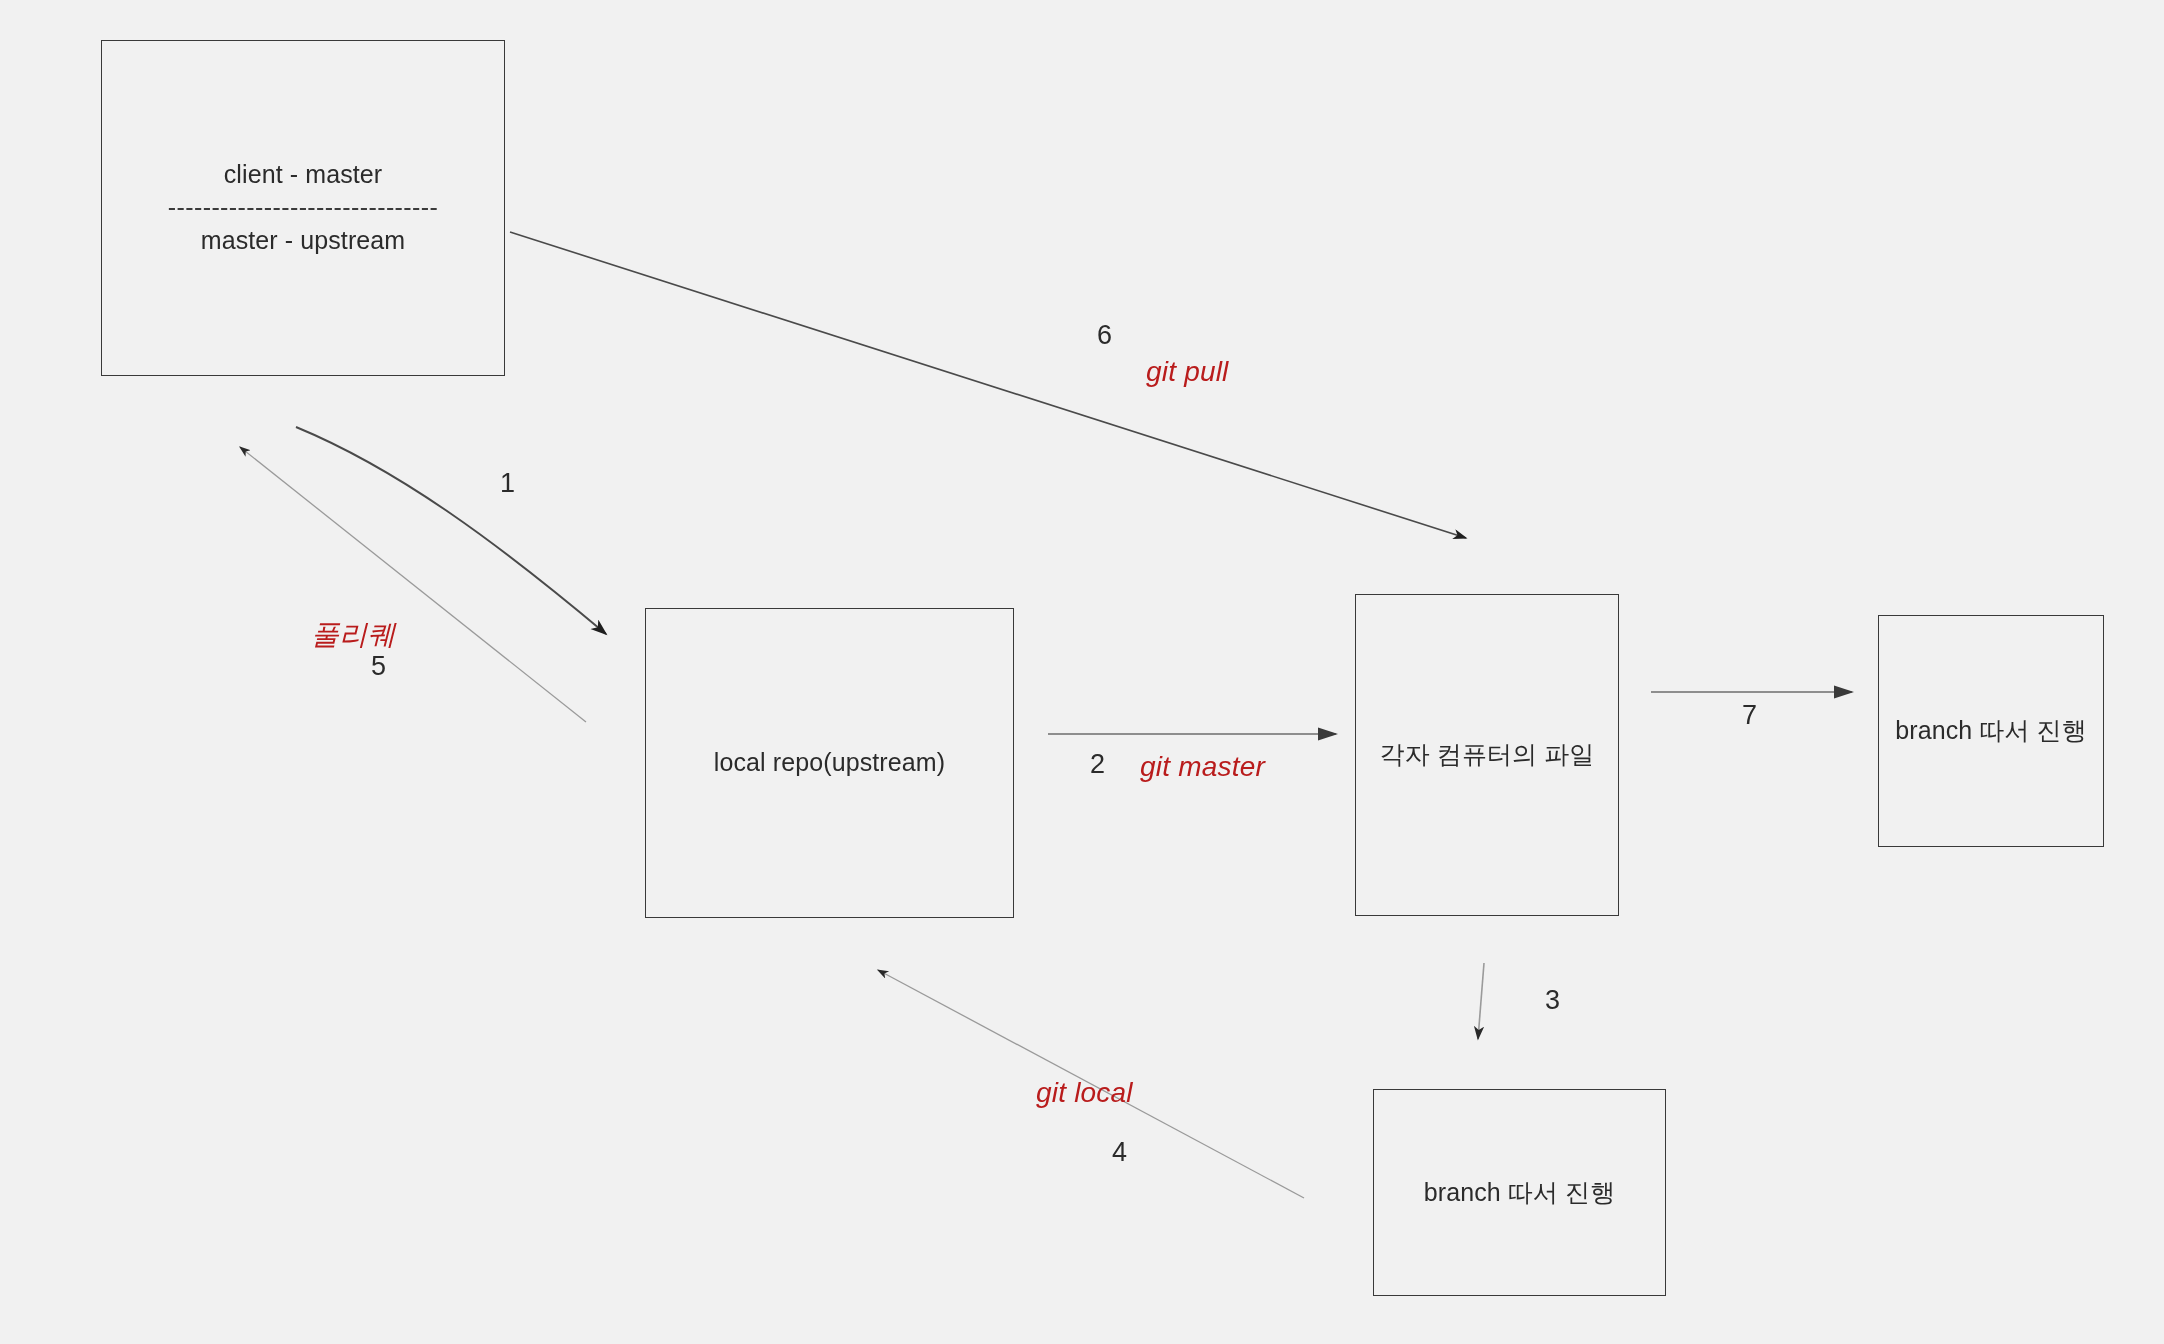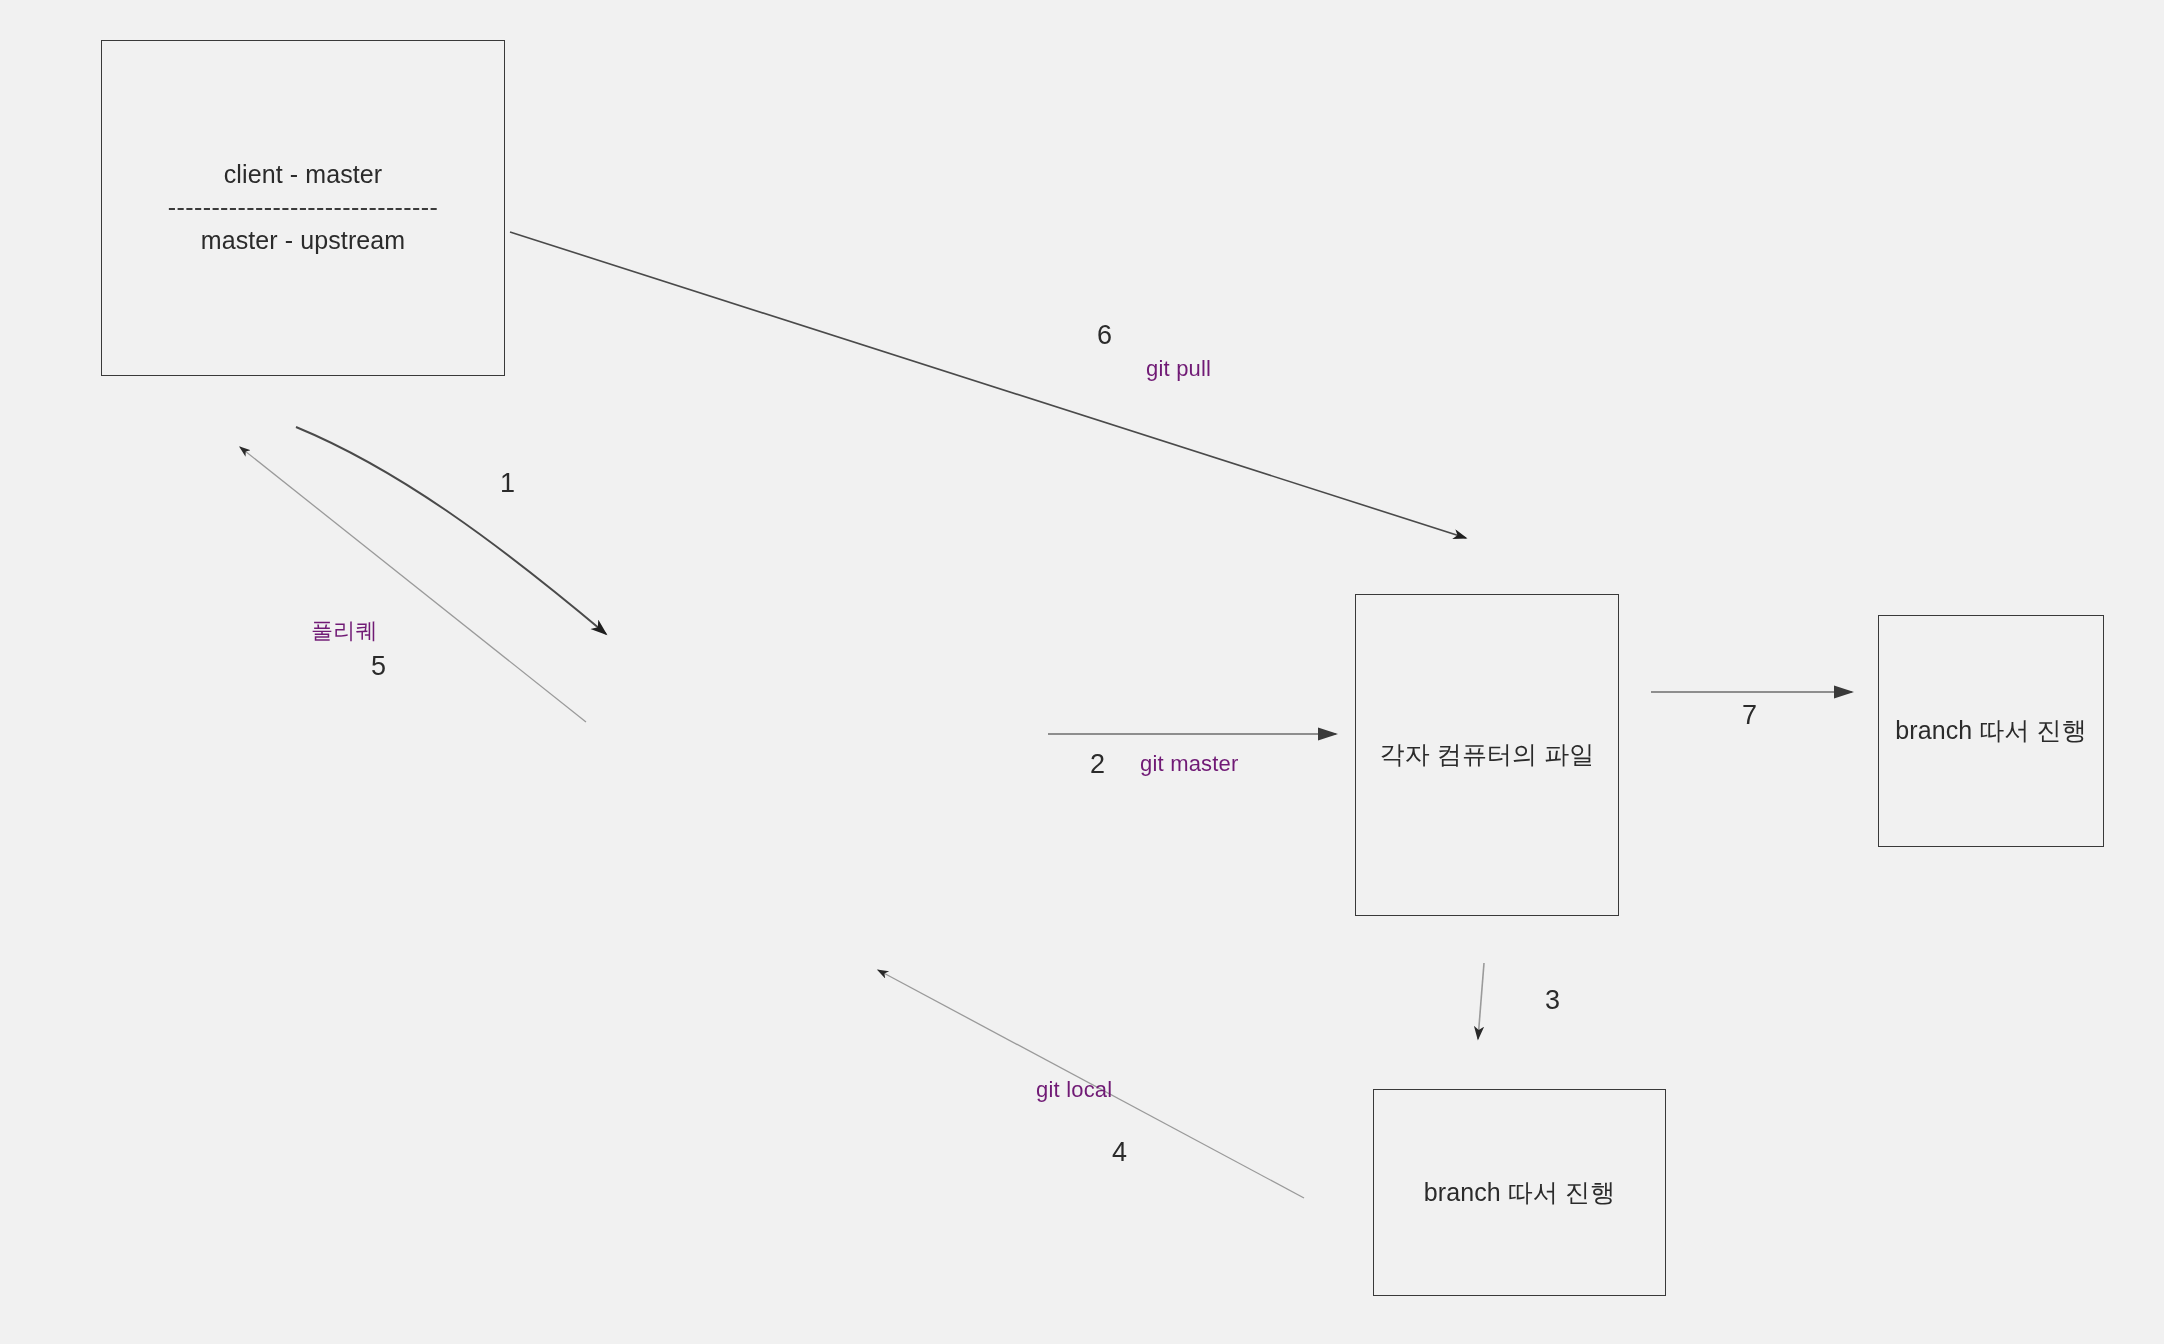--- a/index.html
+++ b/index.html
@@ -43,24 +43,25 @@
   .dash-sep {
     font-size: 25px;
     line-height: 1.05;
     color: #3b3b3b;
     letter-spacing: 0.4px;
     white-space: pre;
     margin: 2px 0 4px 0;
   }
   .edge-label {
     position: absolute;
-    font-size: 22px;
-    color: #701a75;
+    font-size: 28px;
+    color: #b91c1c;
     white-space: pre;
     letter-spacing: 0.2px;
+    font-style: italic;
   }
   .num-label {
     position: absolute;
     font-size: 27px;
     color: #2b2b2b;
     white-space: pre;
   }
   svg.edges {
     position: absolute;
     left: 0;
@@ -104,20 +105,23 @@
   </svg>
 
   <div class="node" style="left:101px; top:40px; width:404px; height:336px;">
     <div class="node-stack">
       <div class="node-label">client - master</div>
       <div class="dash-sep">-------------------------------</div>
       <div class="node-label">master - upstream</div>
     </div>
   </div>
 
+  <div class="node" style="left:645px; top:608px; width:369px; height:310px;">
+    <div class="node-label">local repo(upstream)</div>
+  </div>
 
   <div class="node" style="left:1355px; top:594px; width:264px; height:322px;">
     <div class="node-label">각자 컴퓨터의 파일</div>
   </div>
 
   <div class="node" style="left:1878px; top:615px; width:226px; height:232px;">
     <div class="node-label">branch 따서 진행</div>
   </div>
 
   <div class="node" style="left:1373px; top:1089px; width:293px; height:207px;">

